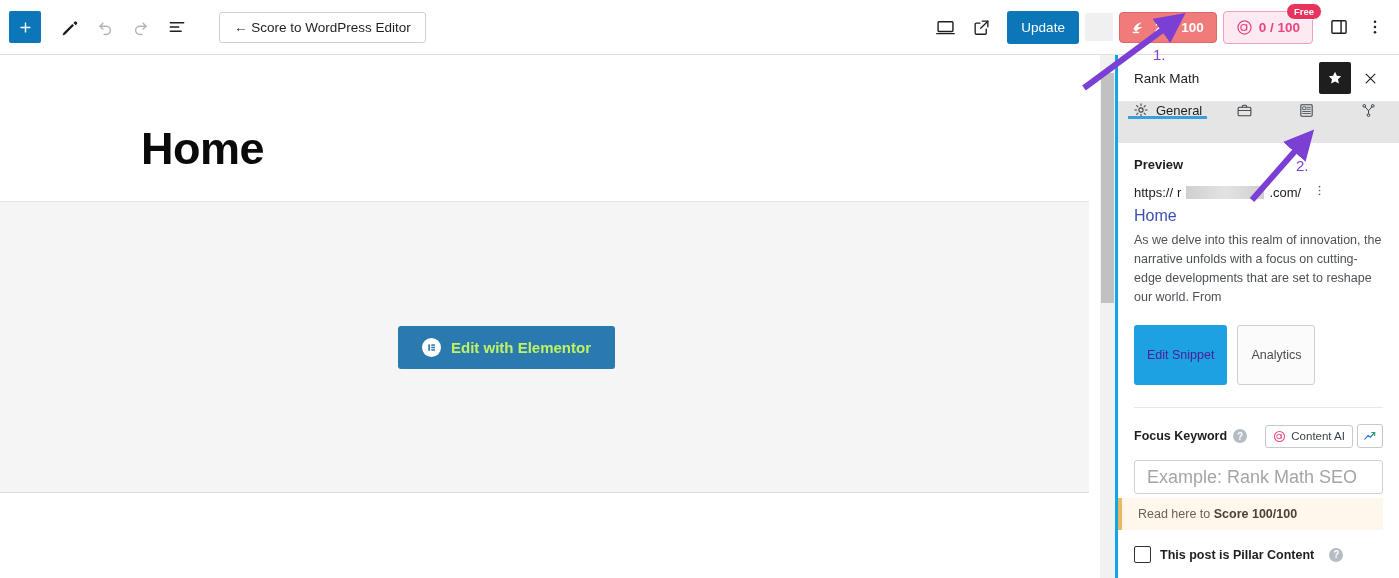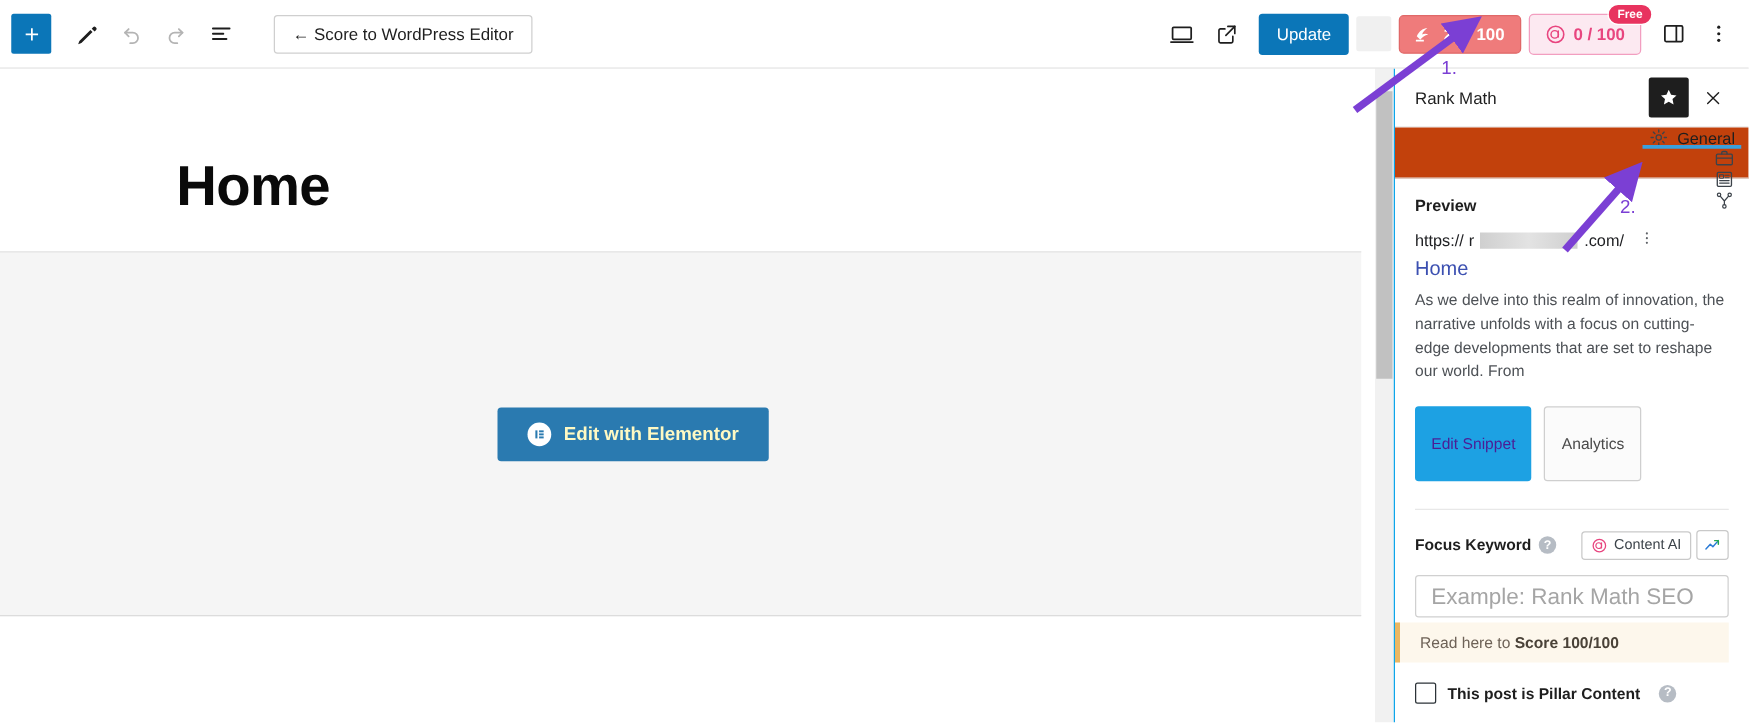--- a/index.html
+++ b/index.html
@@ -73,21 +73,21 @@
     font-family:"Liberation Sans", sans-serif;
     font-size:45px; font-weight:bold; color:#0a0a0a;
     margin:0; padding:68px 0 0 141px; letter-spacing:-0.5px;
   }
   .gray-band {
     position:absolute; top:146px; left:0; width:1089px; height:292px;
     background:#f5f5f5; border-top:1px solid #e4e4e4; border-bottom:1px solid #dcdcdc;
     display:flex; align-items:center; justify-content:center;
   }
   .elementor-btn {
-    background:#2a7ab0; color:#fef9c3; border:none; border-radius:3px;
+    background:#2a7ab0; color:#bef264; border:none; border-radius:3px;
     font-size:15px; font-weight:bold; padding:0 24px; height:43px;
     display:flex; align-items:center; gap:10px; cursor:pointer;
     font-family:"Liberation Sans", sans-serif;
     margin-left:-76px;
   }
   .el-logo {
     width:19px; height:19px; border-radius:50%; background:#fff;
     display:flex; align-items:center; justify-content:center;
   }
 
@@ -97,39 +97,39 @@
     background:#f1f1f1;
   }
   .canvas-scroll .thumb {
     position:absolute; top:18px; left:1px; width:13px; height:230px;
     background:#c1c1c1; border-radius:0px;
   }
 
   
   .rm-panel {
     position:absolute; top:55px; left:1115px; width:284px; height:523px;
-    background:#fff; border-left:1px solid #0ea5e9; overflow:hidden;
+    background:#fff; border-left:3px solid #0ea5e9; overflow:hidden;
   }
   .rm-header {
     height:47px; display:flex; align-items:center; padding:0 12px 0 16px;
     border-bottom:1px solid #e8e8e8; background:#fff;
   }
   .rm-title { font-size:13.5px; color:#1e1e1e; font-weight:normal; }
   .rm-star {
     margin-left:auto; width:32px; height:32px; background:#1e1e1e;
     display:flex; align-items:center; justify-content:center; color:#fff;
     cursor:pointer; border-radius:2px;
   }
   .rm-close {
     width:34px; height:34px; display:flex; align-items:center; justify-content:center;
     cursor:pointer; color:#1e1e1e; font-size:18px; margin-left:2px;
   }
   .rm-tabs {
-    display:flex; align-items:flex-end; height:41px;
-    border-bottom:1px solid #e5e5e5; background:#c2410c; padding-left:4px;flex-direction:column;
+    display:flex; align-items:flex-start; height:41px;
+    border-bottom:1px solid #e5e5e5; background:#e5e5e5; padding-left:4px;
   }
   .rm-tab {
     display:flex; align-items:center; gap:7px; padding:0 11px;
     font-size:13px; color:#3c434a; cursor:pointer; position:relative;
     justify-content:center;
   }
   .rm-tab.active { color:#1e1e1e; }
   .rm-tab.active:after {
     content:""; position:absolute; left:6px; right:6px; bottom:-1px; height:3px;
     background:#3aa0dd;

